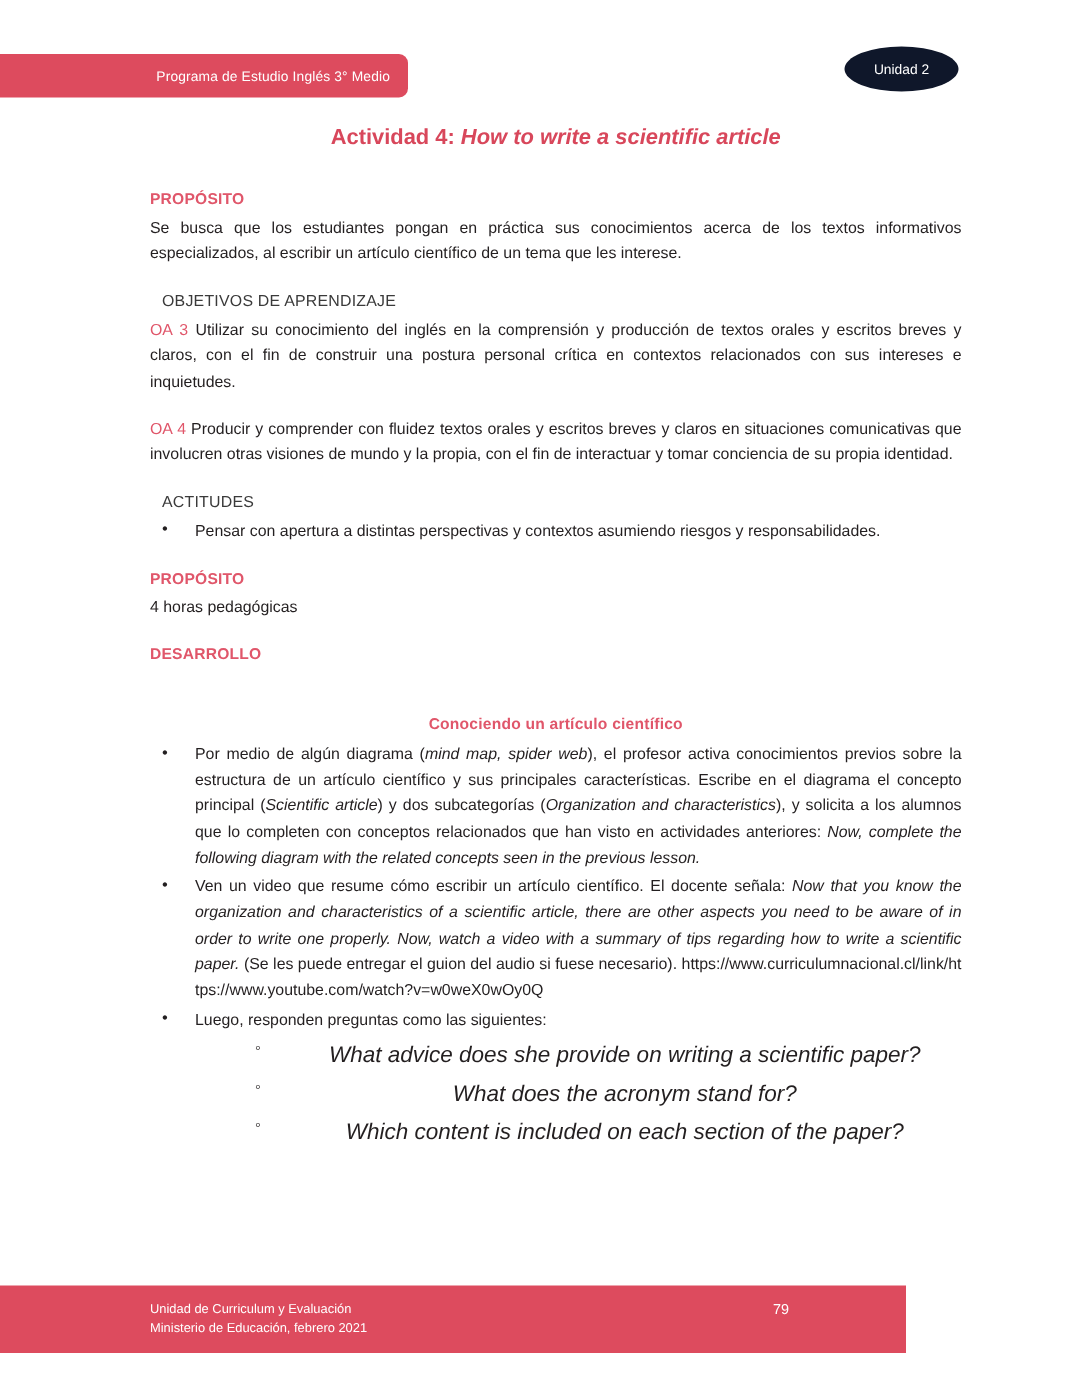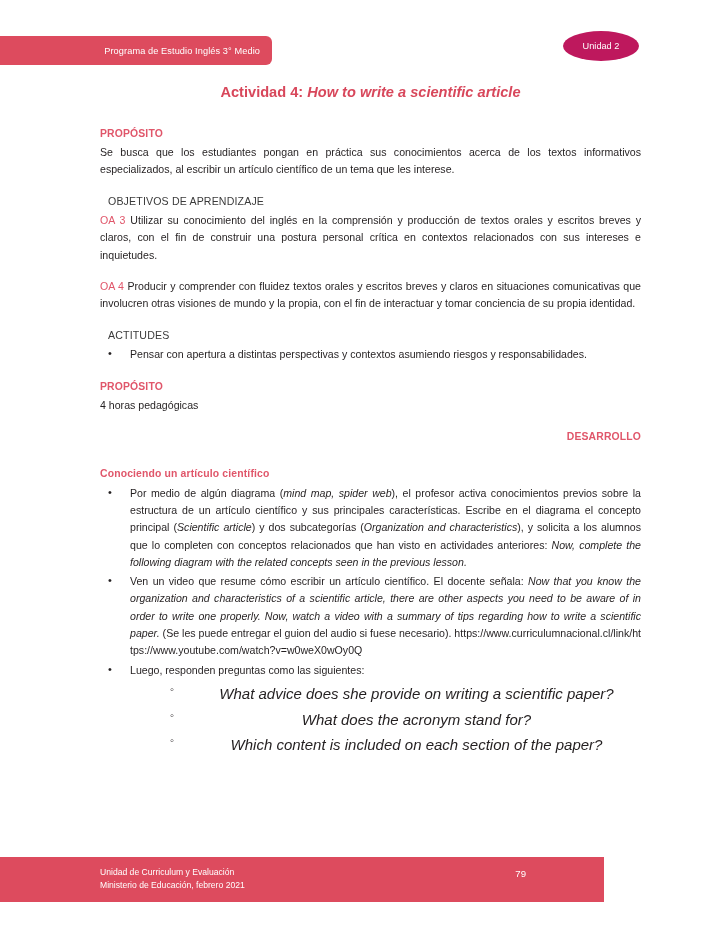--- a/index.html
+++ b/index.html
@@ -37,21 +37,21 @@
     letter-spacing: 0.1px;
     white-space: nowrap;
   }
   .unit-badge {
     position: absolute;
     right: 81px;
     top: 31px;
     width: 76px;
     height: 30px;
     border-radius: 50%;
-    background: #be185d;
+    background: #0f172a;
     display: flex;
     align-items: center;
     justify-content: center;
   }
   .unit-badge-label {
     color: #ffffff;
     font-size: 9.2px;
     white-space: nowrap;
   }
 
@@ -237,23 +237,23 @@
         <li>Pensar con apertura a distintas perspectivas y contextos asumiendo riesgos y responsabilidades.</li>
       </ul>
     </div>
 
     <div class="block">
       <div class="sec-head">PROPÓSITO</div>
       <p class="body">4 horas pedagógicas</p>
     </div>
 
     <div>
-      <div class="sec-head" style="margin-bottom:26px;text-align:right;">DESARROLLO</div>
-
-      <div class="sec-head" style="margin-bottom:6px;">Conociendo un artículo científico</div>
+      <div class="sec-head" style="margin-bottom:36px;">DESARROLLO</div>
+
+      <div class="sec-head" style="margin-bottom:6px;text-align:center;">Conociendo un artículo científico</div>
 
       <ul class="bul">
 
         <li>
           <span>Por medio de algún diagrama (</span><span class="ital">mind map, spider web</span><span>), el profesor activa conocimientos previos sobre la estructura de un artículo científico y sus principales características. Escribe en el diagrama el concepto principal (</span><span class="ital">Scientific article</span><span>) y dos subcategorías (</span><span class="ital">Organization and characteristics</span><span>), y solicita a los alumnos que lo completen con conceptos relacionados que han visto en actividades anteriores: </span><span class="ital">Now, complete the following diagram with the related concepts seen in the previous lesson.</span>
         </li>
 
         <li>
           <span>Ven un video que resume cómo escribir un artículo científico. El docente señala: </span><span class="ital">Now that you know the organization and characteristics of a scientific article, there are other aspects you need to be aware of in order to write one properly. Now, watch a video with a summary of tips regarding how to write a scientific paper.</span><span> (Se les puede entregar el guion del audio si fuese necesario).</span>
           <span class="url">https://www.curriculumnacional.cl/link/https://www.youtube.com/watch?v=w0weX0wOy0Q</span>

